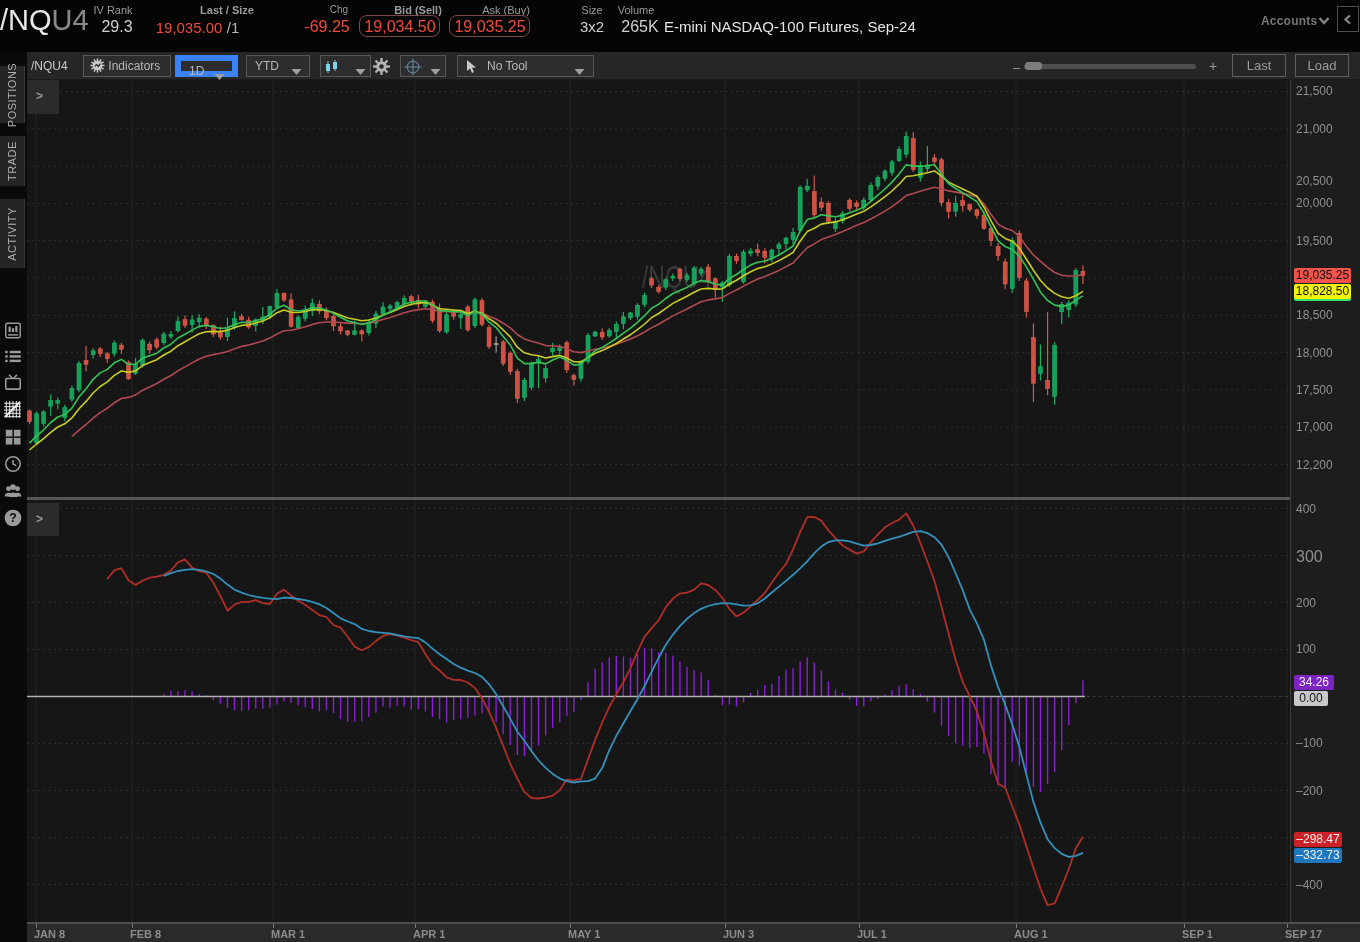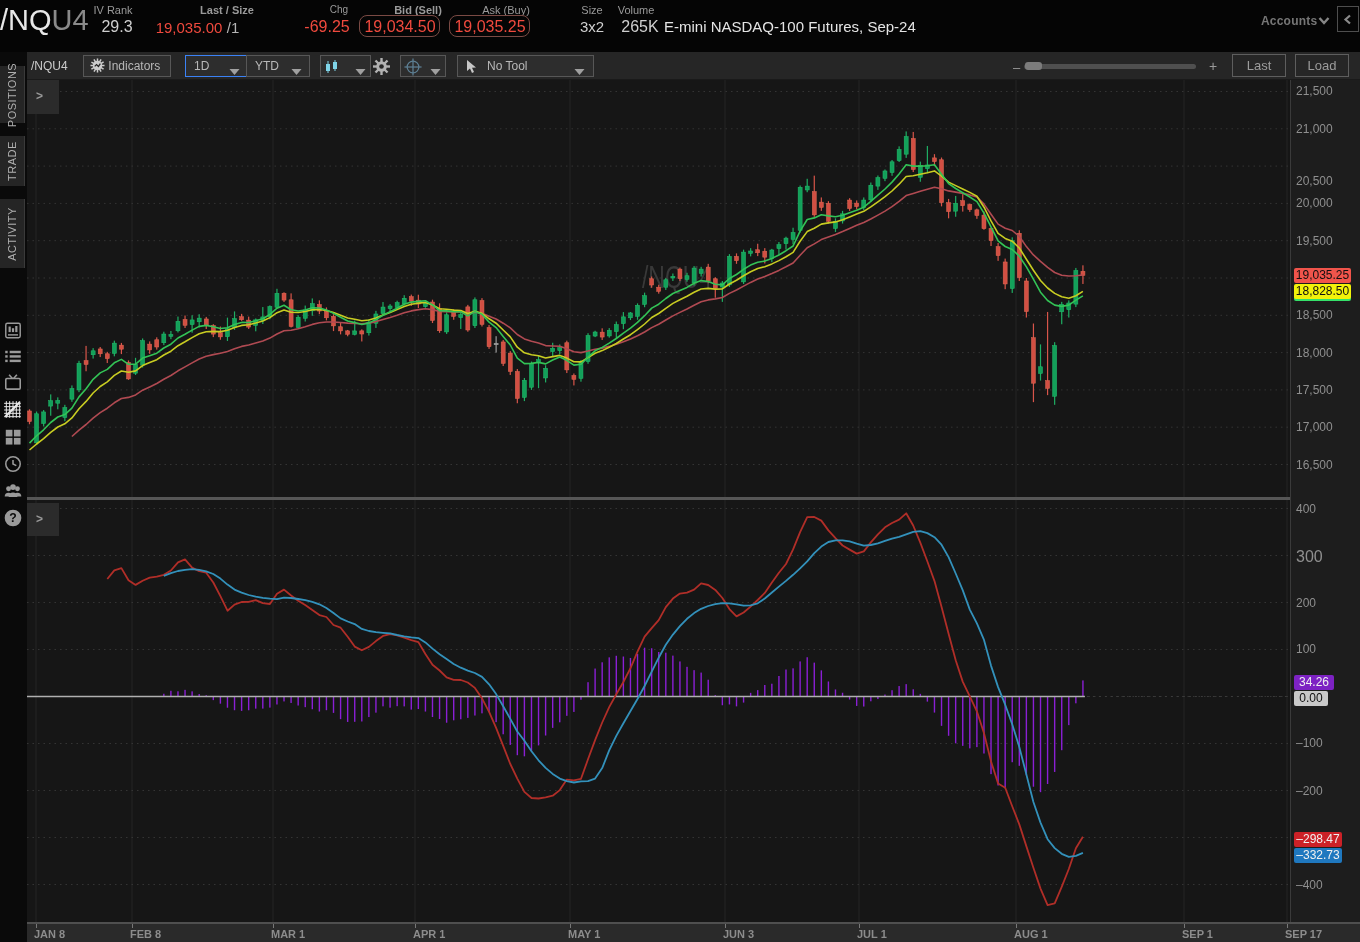--- a/index.html
+++ b/index.html
@@ -46,21 +46,21 @@
             <line x1="8" y1="8" x2="1.5" y2="11.8"></line>
             <line x1="8" y1="8" x2="0.5" y2="8.0"></line>
             <line x1="8" y1="8" x2="1.5" y2="4.3"></line>
             <line x1="8" y1="8" x2="4.2" y2="1.5"></line>
             <line x1="8" y1="8" x2="8.0" y2="0.5"></line>
             <line x1="8" y1="8" x2="11.8" y2="1.5"></line>
             <line x1="8" y1="8" x2="14.5" y2="4.2"></line>
           </g>
           <path d="M5 9 l2 -2 2 2 2 -3" stroke="#222" stroke-width="1.3" fill="none"></path>
         </svg> Indicators</span></div>
-<div class="abs" style="left:158px;top:3px;width:63px;height:22px;background:#2d2d2d;border:1px solid #3b82f6;color:#b8b8b8;font-size:12px;line-height:20px"><span style="padding-left:8px">1D</span><span style="position:absolute;right:7px;top:7px"><svg width="11" height="8" viewBox="0 0 11 8" style="vertical-align:1px">
+<div class="abs" style="left:148px;top:3px;width:63px;height:22px;background:#2d2d2d;border:6px solid #3b82f6;color:#b8b8b8;font-size:12px;line-height:20px"><span style="padding-left:8px">1D</span><span style="position:absolute;right:7px;top:7px"><svg width="11" height="8" viewBox="0 0 11 8" style="vertical-align:1px">
           <path d="M0.5 1 L10.5 1 L5.5 7 Z" fill="#a0a0a0"></path>
         </svg></span></div>
 <div class="abs" style="left:219px;top:3px;width:64px;height:22px;background:#2d2d2d;border:1px solid #575757;color:#b8b8b8;font-size:12px;line-height:20px"><span style="padding-left:8px">YTD</span><span style="position:absolute;right:7px;top:7px"><svg width="11" height="8" viewBox="0 0 11 8" style="vertical-align:1px">
           <path d="M0.5 1 L10.5 1 L5.5 7 Z" fill="#a0a0a0"></path>
         </svg></span></div>
 <div class="abs" style="left:293px;top:3px;width:51px;height:22px;background:#2d2d2d;border:1px solid #575757">
       <span style="position:absolute;left:3px;top:3px"><svg width="18" height="16" viewBox="0 0 18 16">
           <g fill="#7fd4e8">
             <rect x="2" y="5" width="4" height="7"></rect>
             <rect x="3.5" y="2" width="1" height="12"></rect>
@@ -683,21 +683,21 @@
 <div class="abs" style="left:1290px;top:80px;width:70px;height:844px;background:#1d1d1d;border-left:1px solid #3a3a3a">
 <div class="abs" style="left:5px;top:4px;font-size:12px;color:#8f8f8f">21,500</div>
 <div class="abs" style="left:5px;top:42px;font-size:12px;color:#8f8f8f">21,000</div>
 <div class="abs" style="left:5px;top:94px;font-size:12px;color:#8f8f8f">20,500</div>
 <div class="abs" style="left:5px;top:116px;font-size:12px;color:#8f8f8f">20,000</div>
 <div class="abs" style="left:5px;top:154px;font-size:12px;color:#8f8f8f">19,500</div>
 <div class="abs" style="left:5px;top:228px;font-size:12px;color:#8f8f8f">18,500</div>
 <div class="abs" style="left:5px;top:266px;font-size:12px;color:#8f8f8f">18,000</div>
 <div class="abs" style="left:5px;top:303px;font-size:12px;color:#8f8f8f">17,500</div>
 <div class="abs" style="left:5px;top:340px;font-size:12px;color:#8f8f8f">17,000</div>
-<div class="abs" style="left:5px;top:378px;font-size:12px;color:#8f8f8f">16,500</div>
+<div class="abs" style="left:5px;top:378px;font-size:12px;color:#8f8f8f">12,200</div>
 <div class="abs" style="left:3px;top:206px;width:57px;height:15px;background:#35e06a;border-radius:2px"></div>
 <div class="abs" style="left:3px;top:188px;width:57px;height:15px;background:#f0544b;border-radius:2px;color:#101010;font-size:12px;text-align:center;line-height:15px">19,035.25</div>
 <div class="abs" style="left:3px;top:204px;width:57px;height:15px;background:#f2f20a;border-radius:2px;color:#101010;font-size:12px;text-align:center;line-height:15px">18,828.50</div>
 <div class="abs" style="left:5px;top:422px;font-size:12px;color:#8f8f8f">400</div>
 <div class="abs" style="left:5px;top:468px;font-size:16px;color:#8f8f8f">300</div>
 <div class="abs" style="left:5px;top:516px;font-size:12px;color:#8f8f8f">200</div>
 <div class="abs" style="left:5px;top:562px;font-size:12px;color:#8f8f8f">100</div>
 <div class="abs" style="left:5px;top:656px;font-size:12px;color:#8f8f8f">–100</div>
 <div class="abs" style="left:5px;top:704px;font-size:12px;color:#8f8f8f">–200</div>
 <div class="abs" style="left:5px;top:798px;font-size:12px;color:#8f8f8f">–400</div>

